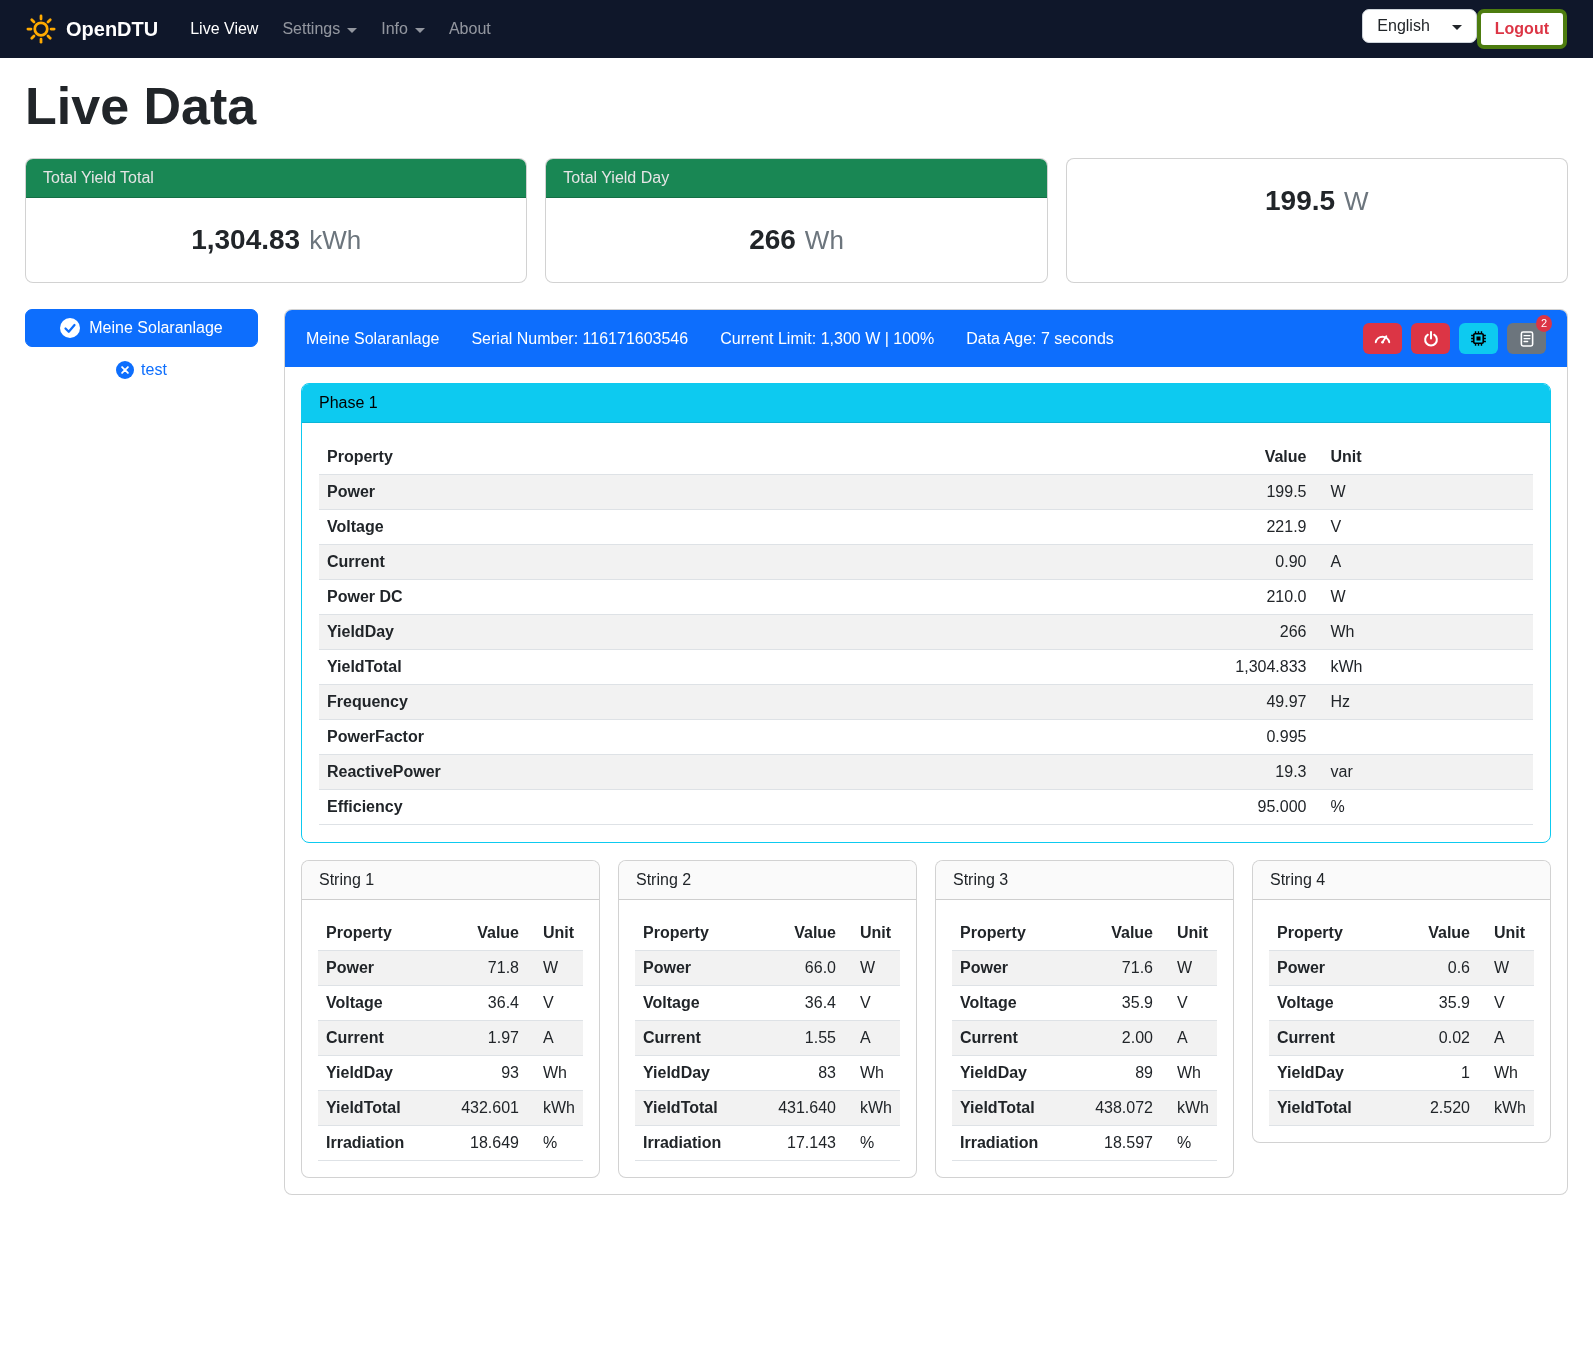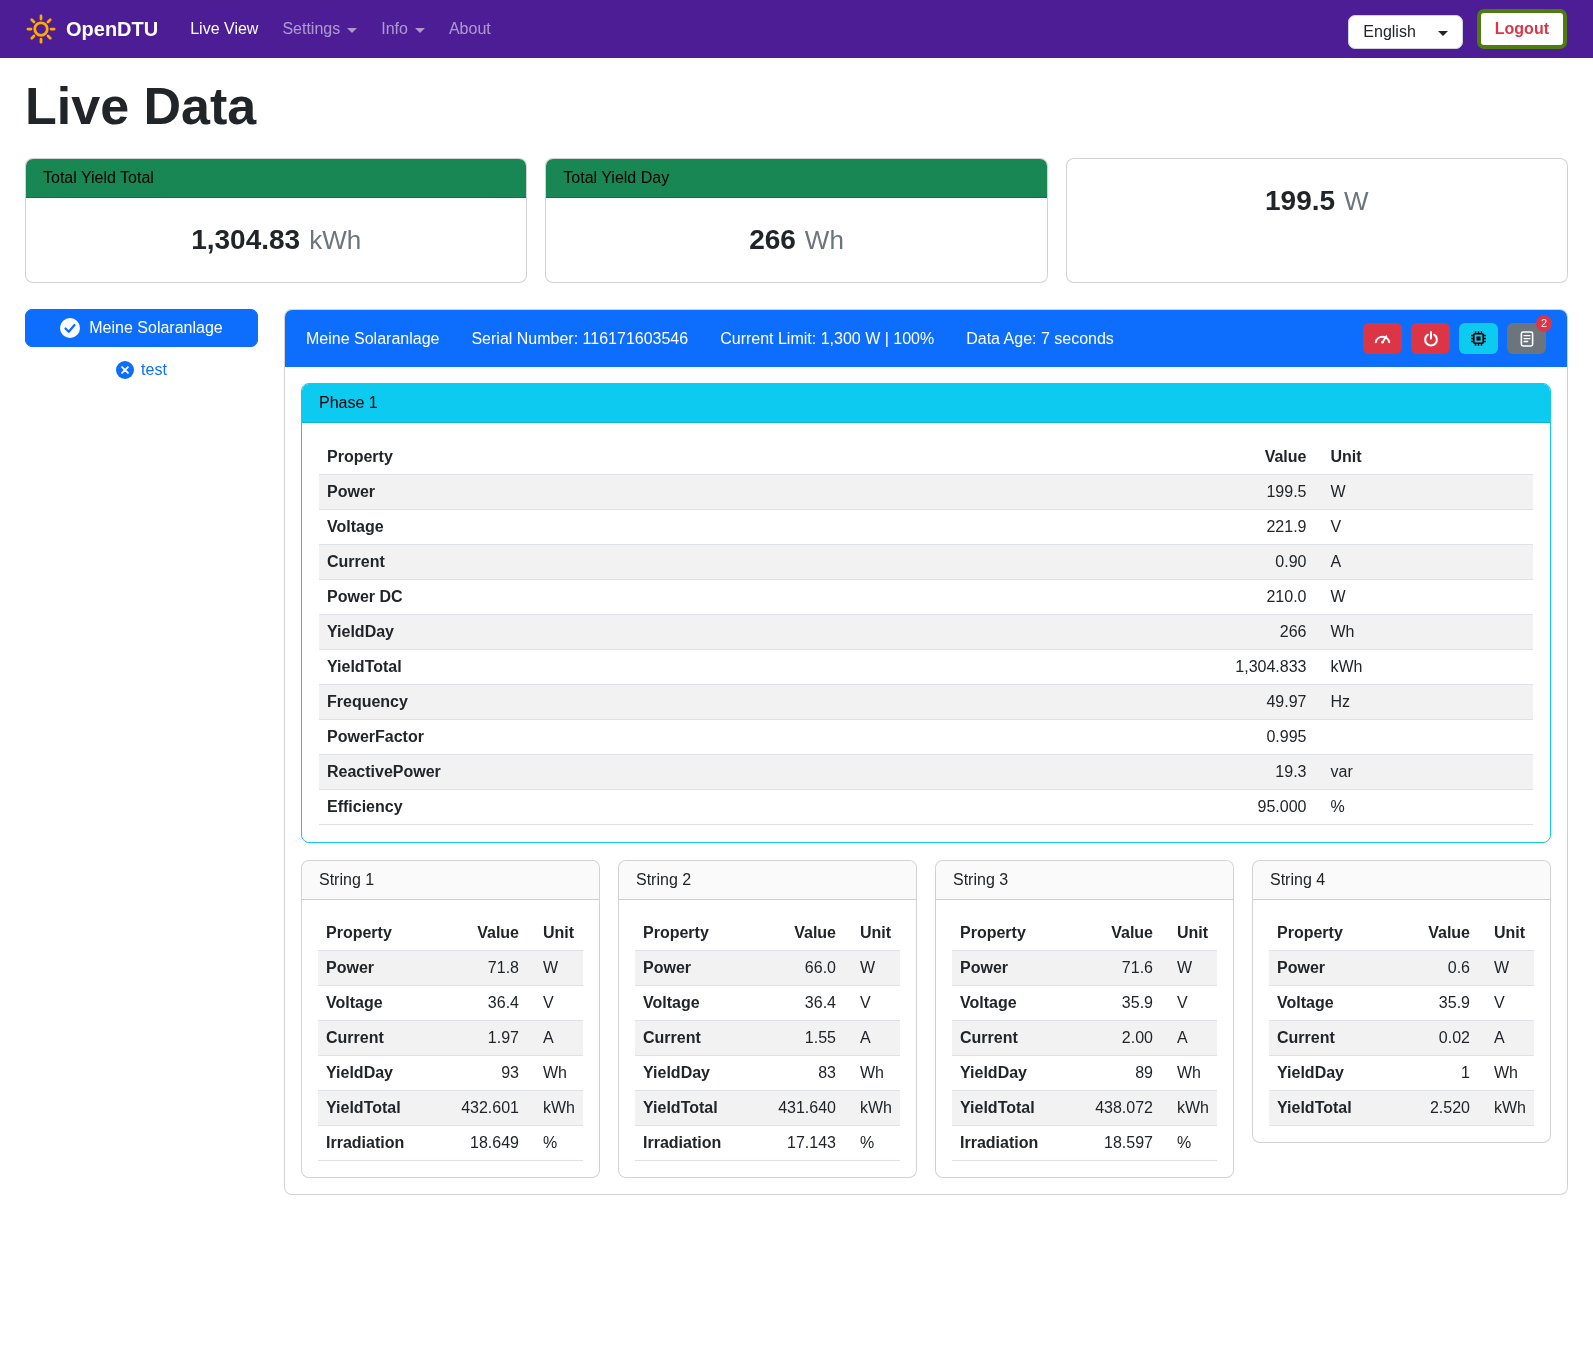--- a/index.html
+++ b/index.html
@@ -6,21 +6,21 @@
   html, body { margin: 0; padding: 0; background: #fff; }
   body {
     font-family: "Liberation Sans", "DejaVu Sans", sans-serif;
     color: #212529;
     font-size: 16px;
     min-width: 1560px;
   }
 
   
   .navbar {
-    background: #4c1d95;
+    background: #0f172a;
     height: 58px;
     display: flex;
     align-items: center;
     padding: 0 26px;
   }
   .brand {
     display: flex; align-items: center; gap: 10px;
     color: #fff; font-size: 20px; font-weight: 600;
     margin-right: 24px; cursor: pointer;
   }
@@ -32,21 +32,21 @@
     display: flex; align-items: center; gap: 7px;
   }
   .nav-link.active { color: #fff; }
   .caret {
     display: inline-block;
     border-top: 5px solid currentColor;
     border-left: 5px solid transparent;
     border-right: 5px solid transparent;
     margin-top: 2px;
   }
-  .nav-right { margin-left: auto; display: flex; align-items: flex-end; gap: 14px; }
+  .nav-right { margin-left: auto; display: flex; align-items: flex-start; }
   .lang-select {
     background: #fff; color: #212529;
     border: 1px solid #ced4da; border-radius: 7px;
     padding: 7px 14px; display: flex; align-items: center; gap: 22px;
     cursor: pointer;
   }
   .lang-select .caret { border-top-color: #212529; }
   .logout-btn {
     background: #fff; color: #dc3545;
     border: 4px solid #4d7c0f; border-radius: 7px;
@@ -63,21 +63,21 @@
   .summary-row {
     display: grid; grid-template-columns: repeat(3, 1fr);
     gap: 18px; margin-bottom: 26px;
   }
   .card {
     background: #fff;
     border: 1px solid rgba(0,0,0,.175);
     border-radius: 8px;
   }
   .card-header-success {
-    background: #198754; color: #000000;
+    background: #198754; color: #e5e5e5;
     padding: 10px 17px;
     border-radius: 7px 7px 0 0;
     border-bottom: 1px solid rgba(0,0,0,.175);
   }
   .summary-body { padding: 26px 16px; text-align: center; }
   .big-value { font-size: 28px; font-weight: 600; color: #212529; }
   .big-unit { font-size: 26px; font-weight: 500; color: #6c757d; margin-left: 9px; }
 
   
   .content-row { display: flex; gap: 26px; align-items: flex-start; }

